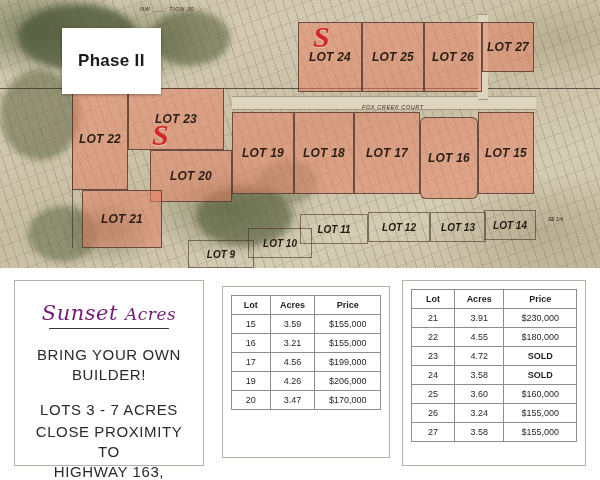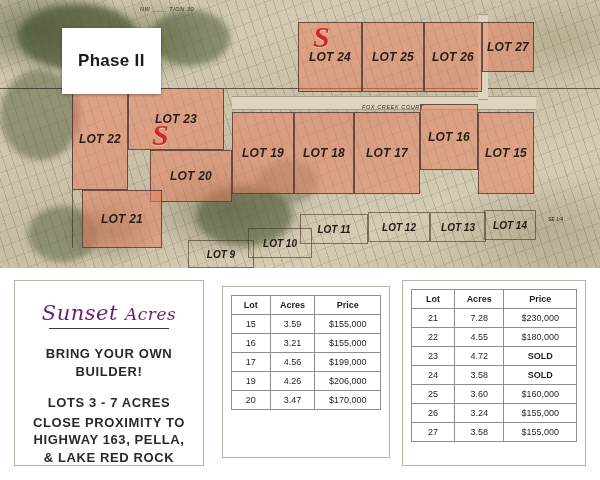--- a/index.html
+++ b/index.html
@@ -82,21 +82,21 @@
     border:1px solid #b9b2a4;
   }
   #promo { left:14px; top:280px; width:190px; height:186px; padding:10px 12px; text-align:center; }
   .script {
     font-family:"DejaVu Serif", serif; font-style:italic;
     font-size:21px; color:#701a75; margin-top:10px; letter-spacing:.5px;
   }
   .script .sm { font-size:17px; }
   .rule { width:120px; height:1px; background:#3a3a3a; margin:3px auto 0; }
   .promo-line {
-    font-size:13px; font-weight:700; color:#2a2a2a; letter-spacing:.6px; line-height:1.35;
+    font-size:15px; font-weight:400; color:#2a2a2a; letter-spacing:.6px; line-height:1.35;
   }
   .gap-a { margin-top:16px; }
   .gap-b { margin-top:14px; }
   .gap-c { margin-top:2px; }
 
   #tableA { left:222px; top:286px; width:168px; height:172px; padding:8px; }
   #tableB { left:402px; top:280px; width:184px; height:186px; padding:8px; }
 
   table { border-collapse:collapse; width:100%; }
   th, td {
@@ -159,21 +159,21 @@
         </div>
         <div class="lot" style="left: 232px; top: 112px; width: 62px; height: 82px;">
           <span class="lbl">LOT 19</span>
         </div>
         <div class="lot" style="left: 294px; top: 112px; width: 60px; height: 82px;">
           <span class="lbl">LOT 18</span>
         </div>
         <div class="lot" style="left: 354px; top: 112px; width: 66px; height: 82px;">
           <span class="lbl">LOT 17</span>
         </div>
-        <div class="lot" style="left: 420px; top: 104px; width: 58px; height: 66px;">
+        <div class="lot" style="left: 420px; top: 117px; width: 58px; height: 82px; border-radius: 6px;">
           <span class="lbl">LOT 16</span>
         </div>
         <div class="lot" style="left: 478px; top: 112px; width: 56px; height: 82px;">
           <span class="lbl">LOT 15</span>
         </div>
         <div class="openlot" style="left: 188px; top: 240px; width: 66px; height: 28px;">
           <span class="lbl">LOT 9</span>
         </div>
         <div class="openlot" style="left: 248px; top: 228px; width: 64px; height: 30px;">
           <span class="lbl">LOT 10</span>
@@ -263,21 +263,21 @@
       <thead>
           <tr id="thB">
             <th class="col-lot">Lot</th>
             <th class="col-acres">Acres</th>
             <th class="col-price">Price</th>
           </tr>
         </thead>
       <tbody id="tbB">
           <tr>
             <td class="col-lot">21</td>
-            <td class="col-acres">7.28</td>
+            <td class="col-acres">3.91</td>
             <td class="col-price">$230,000</td>
           </tr>
           <tr>
             <td class="col-lot">22</td>
             <td class="col-acres">4.55</td>
             <td class="col-price">$180,000</td>
           </tr>
           <tr>
             <td class="col-lot">23</td>
             <td class="col-acres">4.72</td>

